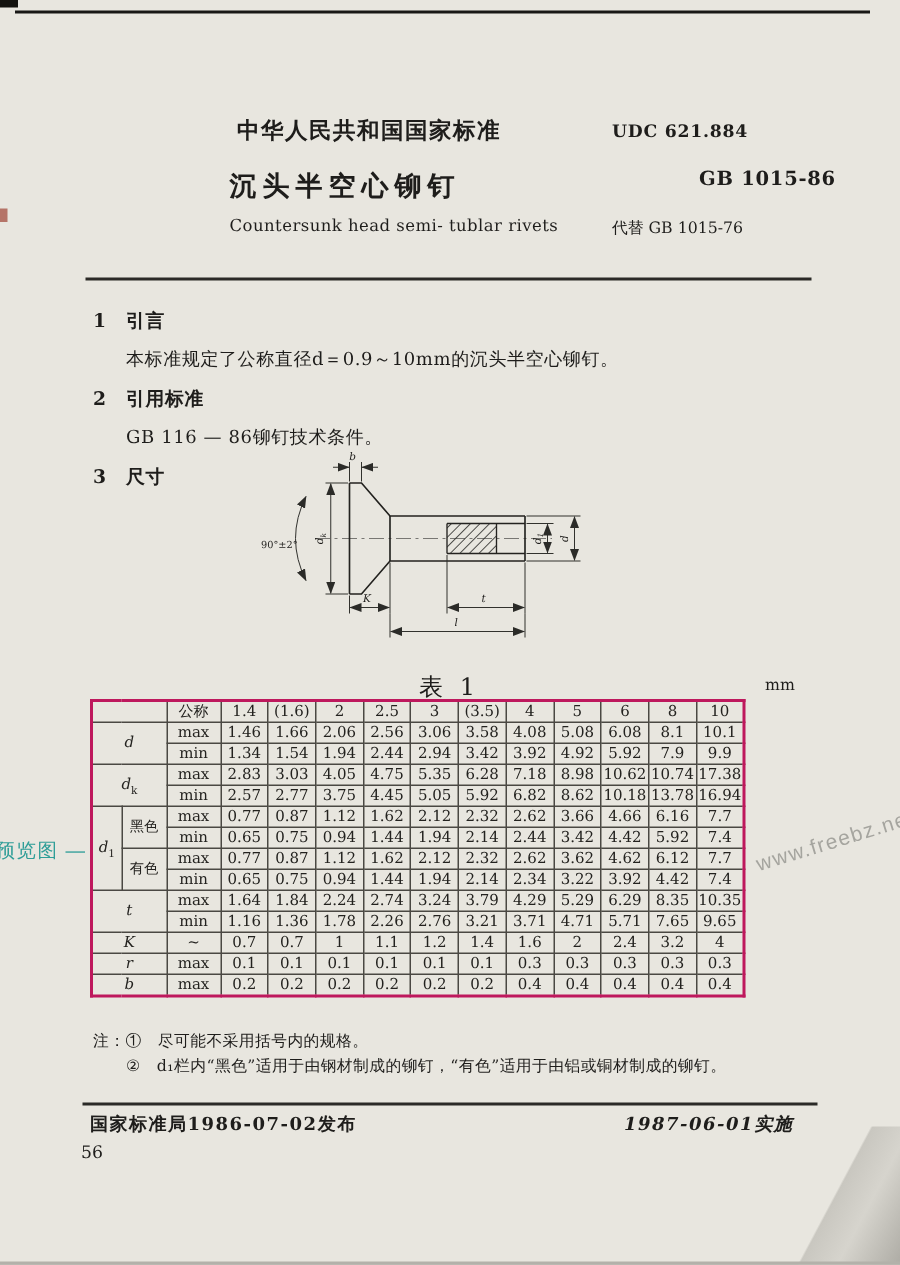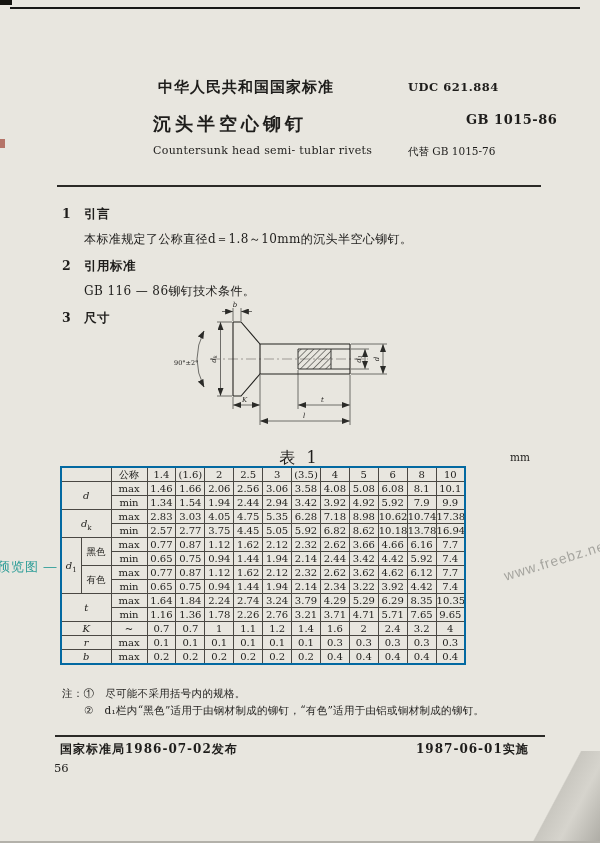--- a/index.html
+++ b/index.html
@@ -44,35 +44,35 @@
   
   .drawing{left:168px;top:297px;width:245px;height:148px;}
   .dim-label{font:italic 7px "DejaVu Serif",serif;fill:#1e1d1b;}
   .ang-label{font:6.5px "DejaVu Serif",serif;fill:#1e1d1b;}
   .sub-t{font-size:5px;}
 
   
   .tbl-caption{left:60px;top:448px;width:479px;text-align:center;font-size:16px;letter-spacing:3px;}
   .tbl-unit{left:510px;top:451px;font-size:10.5px;}
   .tbl-wrap{left:60px;top:466px;}
-  #dim-table{border-collapse:collapse;width:406px;table-layout:fixed;border:2px solid #0369a1;}
+  #dim-table{border-collapse:collapse;width:437px;table-layout:fixed;border:2px solid #be185d;}
   #dim-table td{border:1px solid #4a4843;font-size:10px;text-align:center;height:13px;
     line-height:13px;padding:0;color:#23221f;overflow:hidden;white-space:nowrap;}
   #dim-table td.c-grp i, #dim-table td.c-lim{font-size:10px;}
   #dim-table sub{font-size:7px;line-height:0;}
   #dim-table .c-sub{font-size:9.5px;text-align:center;}
 
   
   .note1{left:62px;top:687px;font-size:10.5px;letter-spacing:.3px;text-align:right;}
   .note2{left:84px;top:704px;font-size:10.5px;letter-spacing:.3px;}
 
   
   .rule2{left:55px;top:735px;width:490px;height:2px;background:#2b2a27;}
   .foot-left{left:60px;top:741px;font-size:12px;letter-spacing:1px;font-weight:bold;}
-  .foot-right{left:416px;top:741px;font-size:12px;letter-spacing:1px;font-weight:bold;}
+  .foot-right{left:416px;top:741px;font-size:12px;letter-spacing:1px;font-weight:bold;font-style:italic;}
   .page-no{left:54px;top:761px;font-size:11.5px;}
 </style>
 </head>
 <body>
 
 <div class="page">
 
   <div class="abs top-scan-line"></div>
   <div class="abs corner-mark"></div>
   <div class="abs left-smudge"></div>
@@ -86,21 +86,21 @@
   <div class="abs udc">UDC 621.884</div>
   <div class="abs doc-title">沉头半空心铆钉</div>
   <div class="abs gbno">GB 1015-86</div>
   <div class="abs subtitle">Countersunk head semi- tublar rivets</div>
   <div class="abs replaces">代替 GB 1015-76</div>
   <div class="abs rule1"></div>
 
   <div class="abs sec-head s1h">
     <span class="no">1</span><span>引言</span>
   </div>
-  <div class="abs sec-body s1b">本标准规定了公称直径d＝1.8～10mm的沉头半空心铆钉。</div>
+  <div class="abs sec-body s1b">本标准规定了公称直径d＝0.9～10mm的沉头半空心铆钉。</div>
 
   <div class="abs sec-head s2h">
     <span class="no">2</span><span>引用标准</span>
   </div>
   <div class="abs sec-body s2b">GB 116 — 86铆钉技术条件。</div>
 
   <div class="abs sec-head s3h">
     <span class="no">3</span><span>尺寸</span>
   </div>
 

